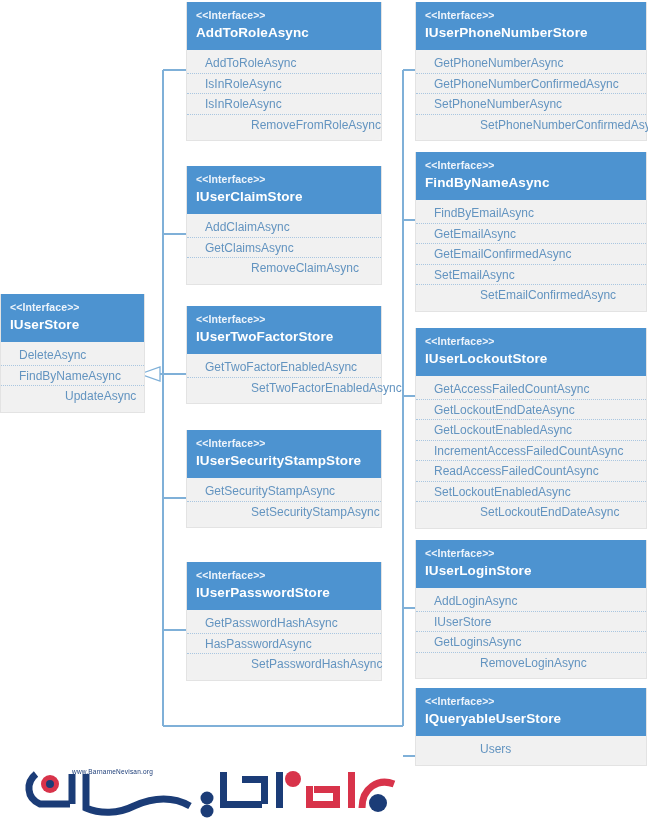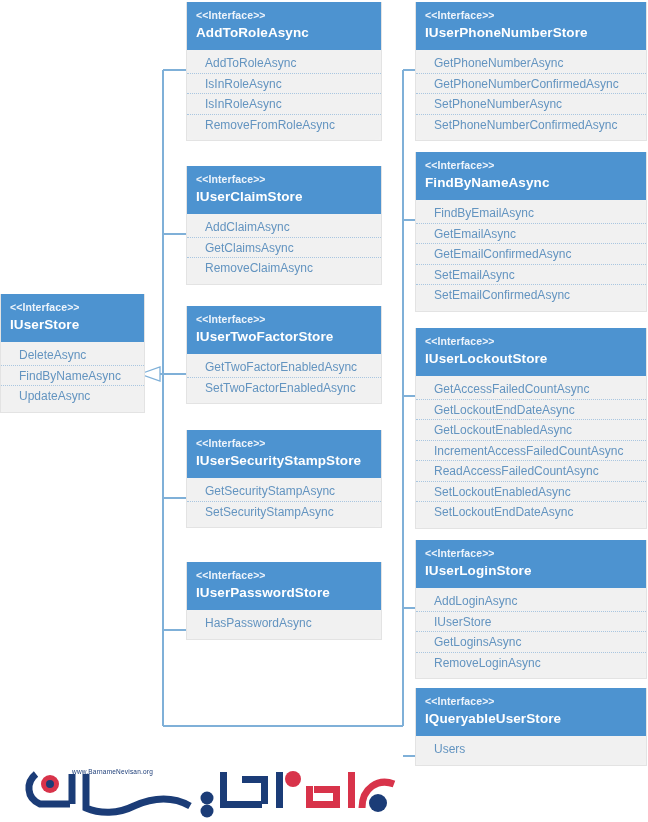--- a/index.html
+++ b/index.html
@@ -76,20 +76,21 @@
     padding-left: 18px;
     padding-right: 6px;
     white-space: nowrap;
     border-bottom: 1px dotted #a9c6e0;
     box-sizing: border-box;
     background: #f1f1f1;
   }
 
   .uml-member:last-child {
     border-bottom: none;
+    margin-left: 46px;
   }
 
   
   .box-iuserstore        { left: 0px;   top: 294px; width: 145px; }
   .box-iuserrolestore    { left: 186px; top: 2px;   width: 196px; }
   .box-iuserclaimstore   { left: 186px; top: 166px; width: 196px; }
   .box-iusertwofactor    { left: 186px; top: 306px; width: 196px; }
   .box-iusersecstamp     { left: 186px; top: 430px; width: 196px; }
   .box-iuserpassword     { left: 186px; top: 562px; width: 196px; }
   .box-iuserphone        { left: 415px; top: 2px;   width: 232px; }
@@ -209,21 +210,23 @@
       <div class="uml-member">SetSecurityStampAsync</div>
     </div>
   </div>
 
   <div class="uml-class box-iuserpassword">
     <div class="uml-header">
       <div class="uml-stereotype">&lt;&lt;Interface&gt;&gt;</div>
       <div class="uml-name">IUserPasswordStore</div>
     </div>
     <div class="uml-members">
+      <div class="uml-member">GetPasswordHashAsync</div>
       <div class="uml-member">HasPasswordAsync</div>
+      <div class="uml-member">SetPasswordHashAsync</div>
     </div>
   </div>
 
   <div class="uml-class box-iuserphone">
     <div class="uml-header">
       <div class="uml-stereotype">&lt;&lt;Interface&gt;&gt;</div>
       <div class="uml-name">IUserPhoneNumberStore</div>
     </div>
     <div class="uml-members">
       <div class="uml-member">GetPhoneNumberAsync</div>

